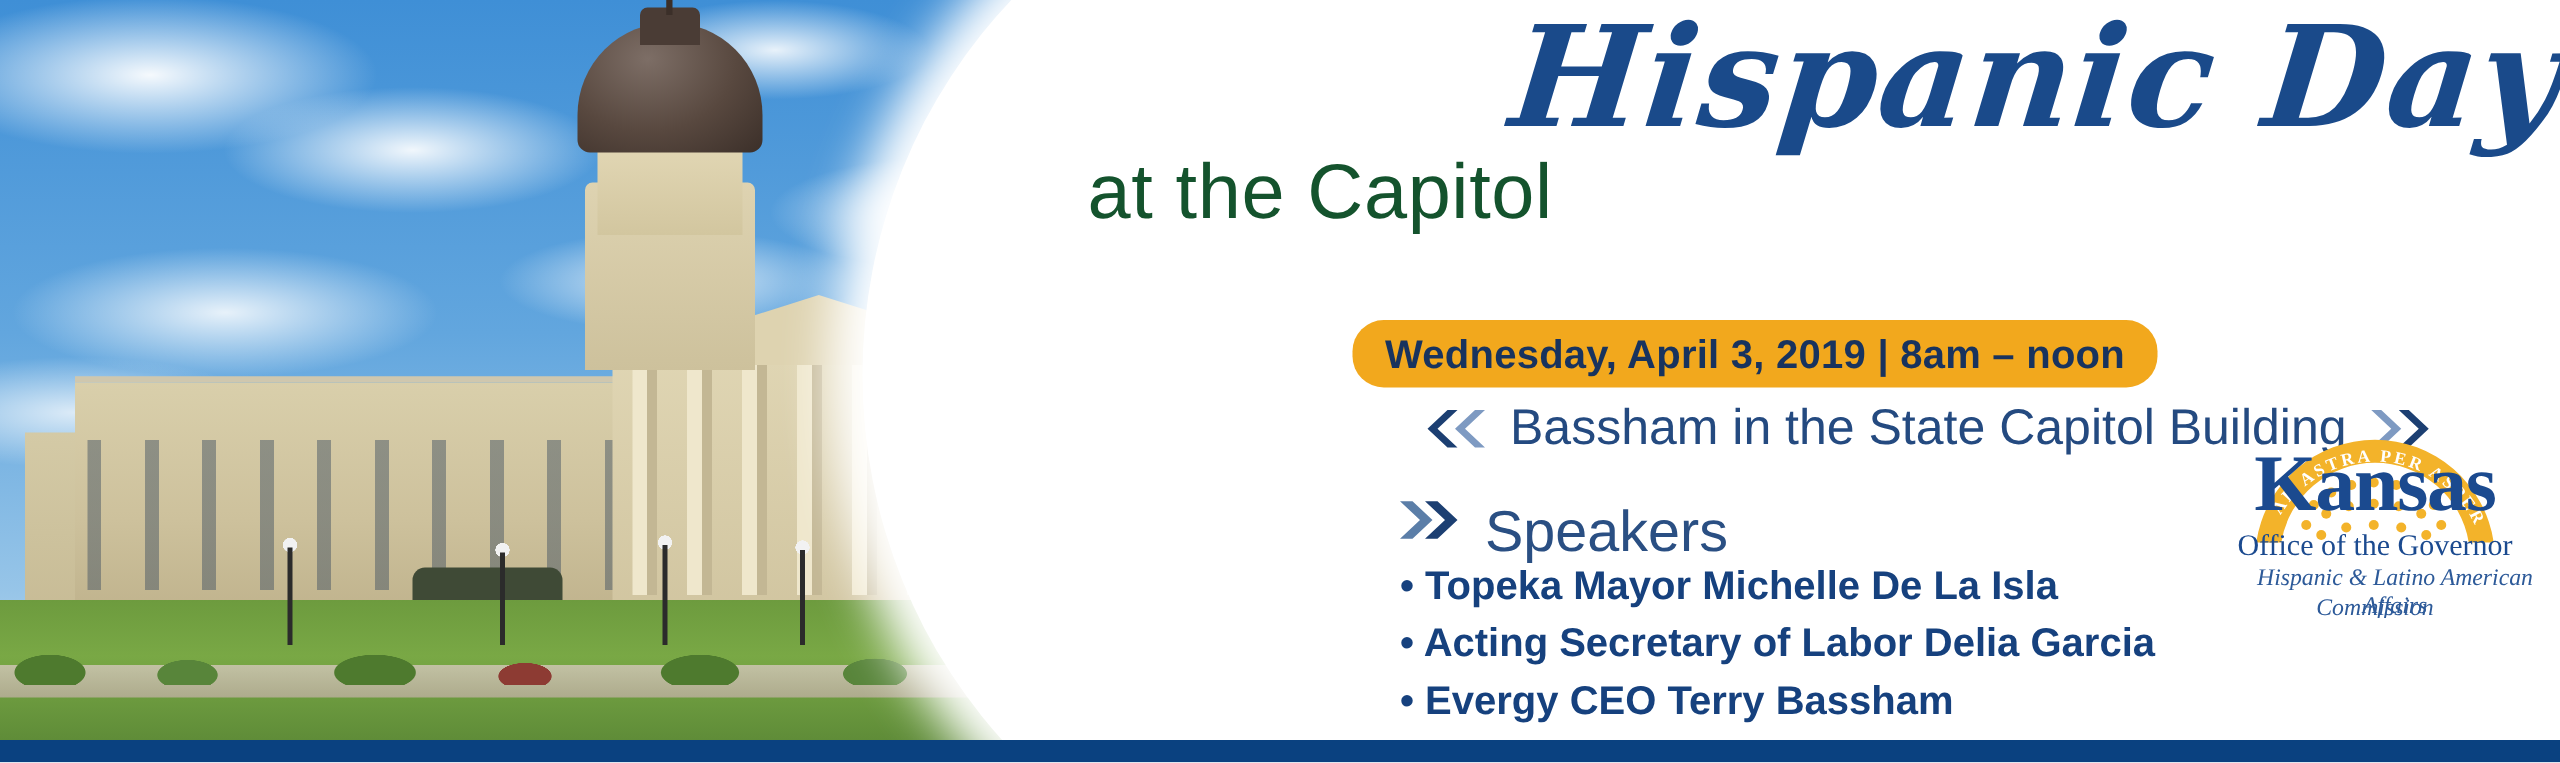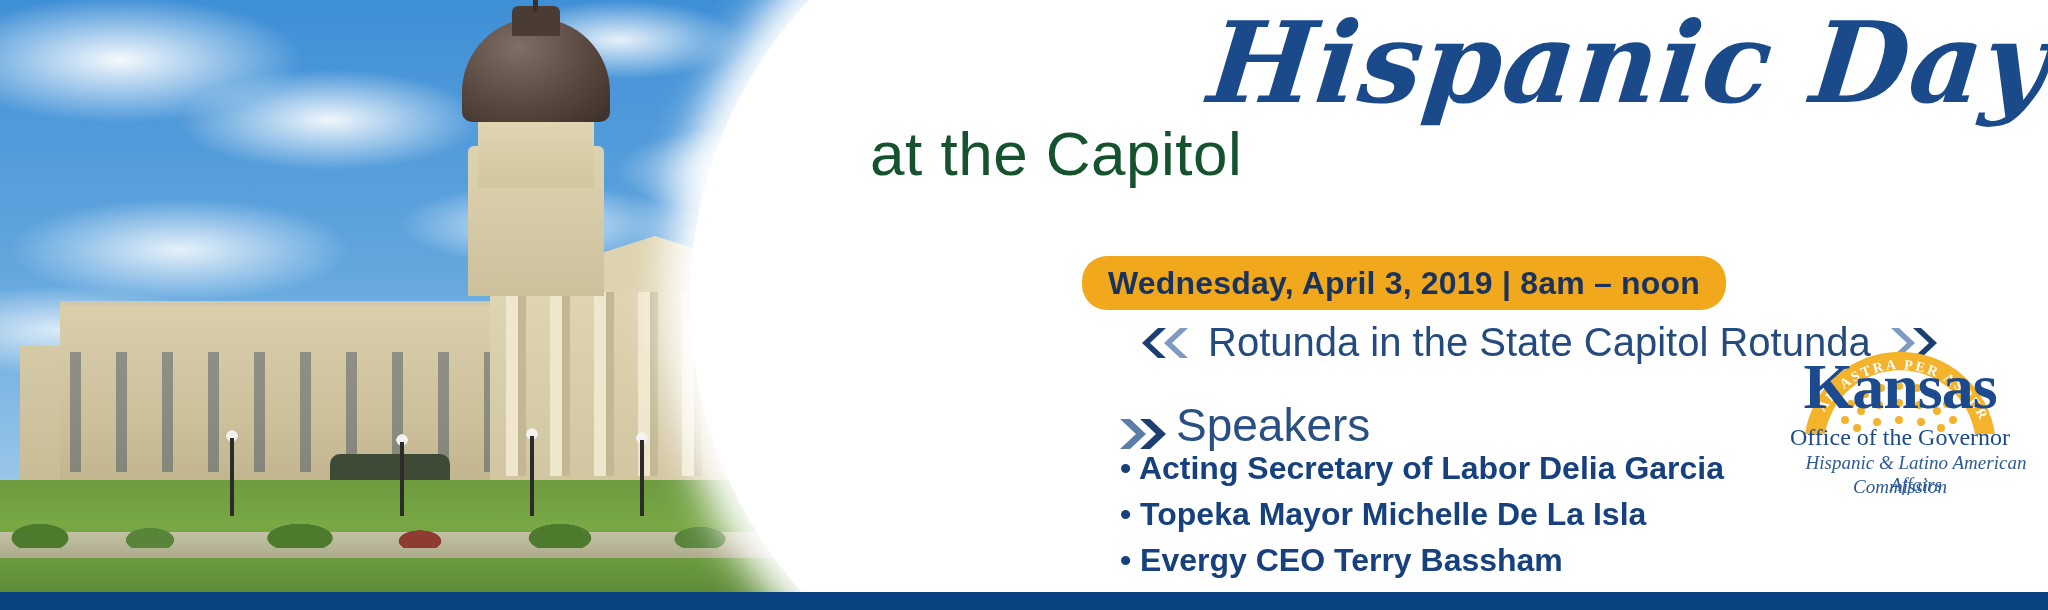--- a/index.html
+++ b/index.html
@@ -187,21 +187,21 @@
   }
   .location-text{
     font-family:"Liberation Sans",sans-serif;
     font-weight:300;font-size:40px;color:#244a80;
   }
   .chev{display:inline-flex;align-items:center;}
   .chev svg{display:block;}
 
   .speakers-head{
     position:absolute;left:58px;top:398px;
-    display:flex;align-items:flex-end;gap:4px;
+    display:flex;align-items:flex-start;gap:16px;
   }
   .speakers-head .label{
     font-family:"Liberation Sans",sans-serif;
     font-weight:300;font-size:46px;color:#2a4f83;
   }
   .speaker-list{
     position:absolute;left:60px;top:452px;
     margin:0;padding:0;list-style:none;
   }
   .speaker-list li{
@@ -271,42 +271,42 @@
 
     <div class="date-pill">Wednesday, April 3, 2019  |  8am – noon</div>
 
     <div class="location-row">
       <span class="chev">
         <svg width="60" height="34" viewBox="0 0 60 34">
           <path d="M26 2 L10 17 L26 32 L34 32 L18 17 L34 2 Z" fill="#1c3f72"></path>
           <path d="M48 2 L32 17 L48 32 L56 32 L40 17 L56 2 Z" fill="#7e9ac2"></path>
         </svg>
       </span>
-      <span class="location-text">Rotunda in the State Capitol Rotunda</span>
+      <span class="location-text">Bassham in the State Capitol Building</span>
       <span class="chev">
         <svg width="60" height="34" viewBox="0 0 60 34">
           <path d="M4 2 L20 17 L4 32 L12 32 L28 17 L12 2 Z" fill="#7e9ac2"></path>
           <path d="M26 2 L42 17 L26 32 L34 32 L50 17 L34 2 Z" fill="#1c3f72"></path>
         </svg>
       </span>
     </div>
 
     <div class="speakers-head">
       <span class="chev">
         <svg width="54" height="36" viewBox="0 0 54 36">
           <path d="M2 3 L18 18 L2 33 L12 33 L28 18 L12 3 Z" fill="#5b7ea8"></path>
           <path d="M22 3 L38 18 L22 33 L32 33 L48 18 L32 3 Z" fill="#1c3f72"></path>
         </svg>
       </span>
       <span class="label">Speakers</span>
     </div>
 
     <ul class="speaker-list">
+      <li>Topeka Mayor Michelle De La Isla</li>
       <li>Acting Secretary of Labor Delia Garcia</li>
-      <li>Topeka Mayor Michelle De La Isla</li>
       <li>Evergy CEO Terry Bassham</li>
     </ul>
 
     <div class="logo">
       <div class="logo-mark">
         <svg width="270" height="120" viewBox="0 0 270 120">
           <defs>
             <path id="arcOuter" d="M52,112 A88,88 0 0 1 218,112"></path>
             <path id="arcInner" d="M70,114 A72,72 0 0 1 200,114"></path>
           </defs>

